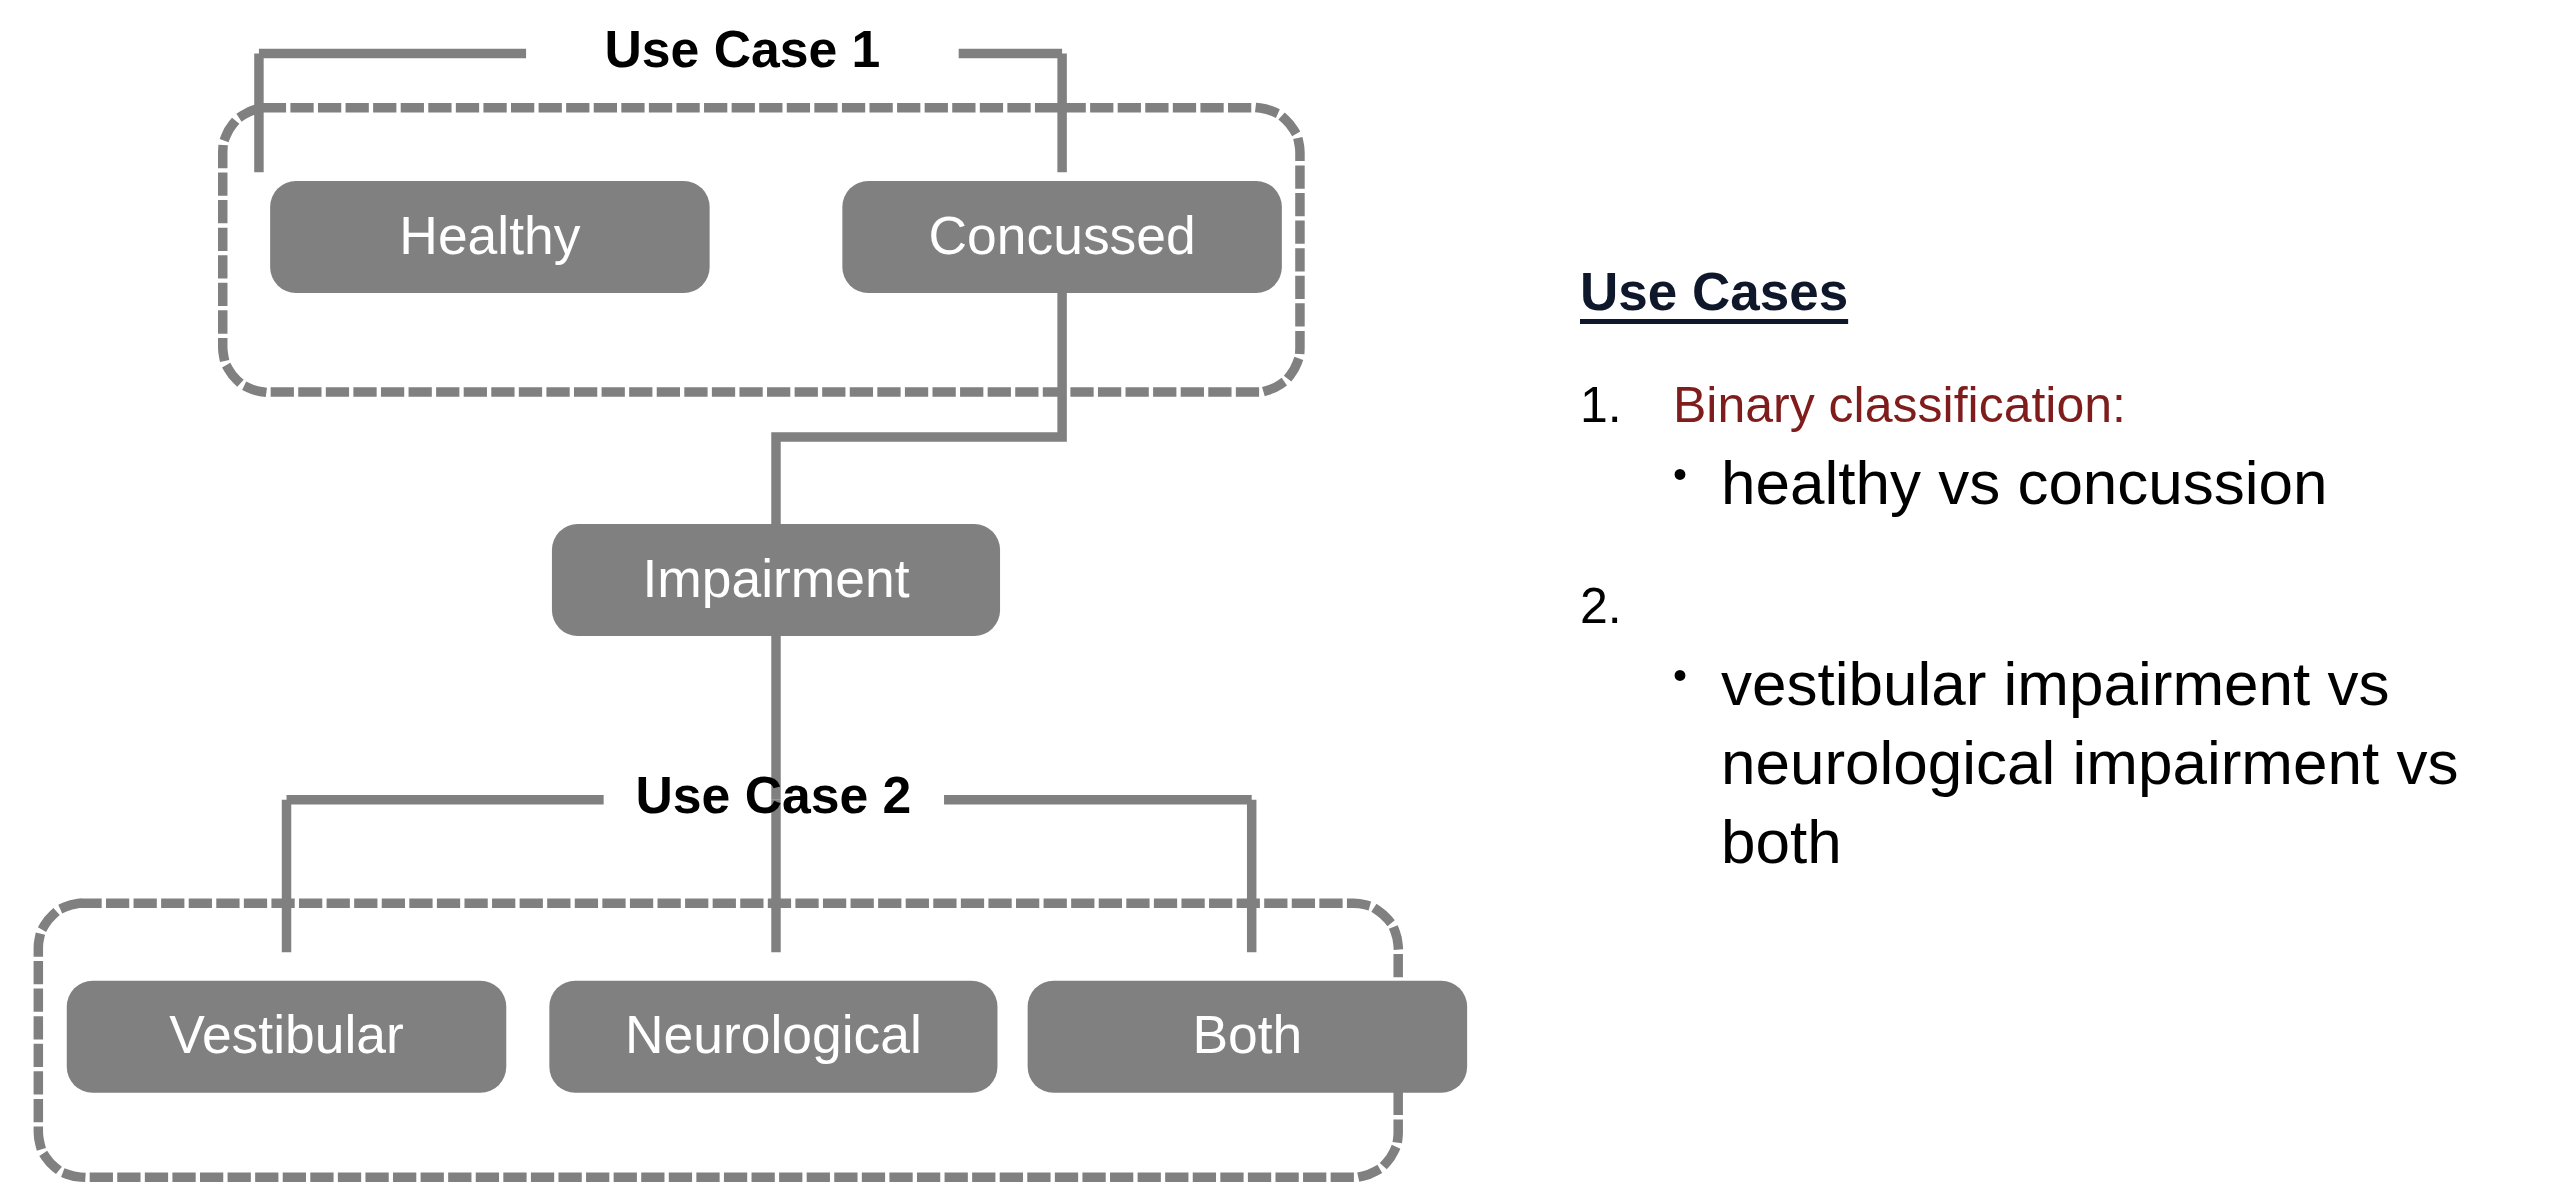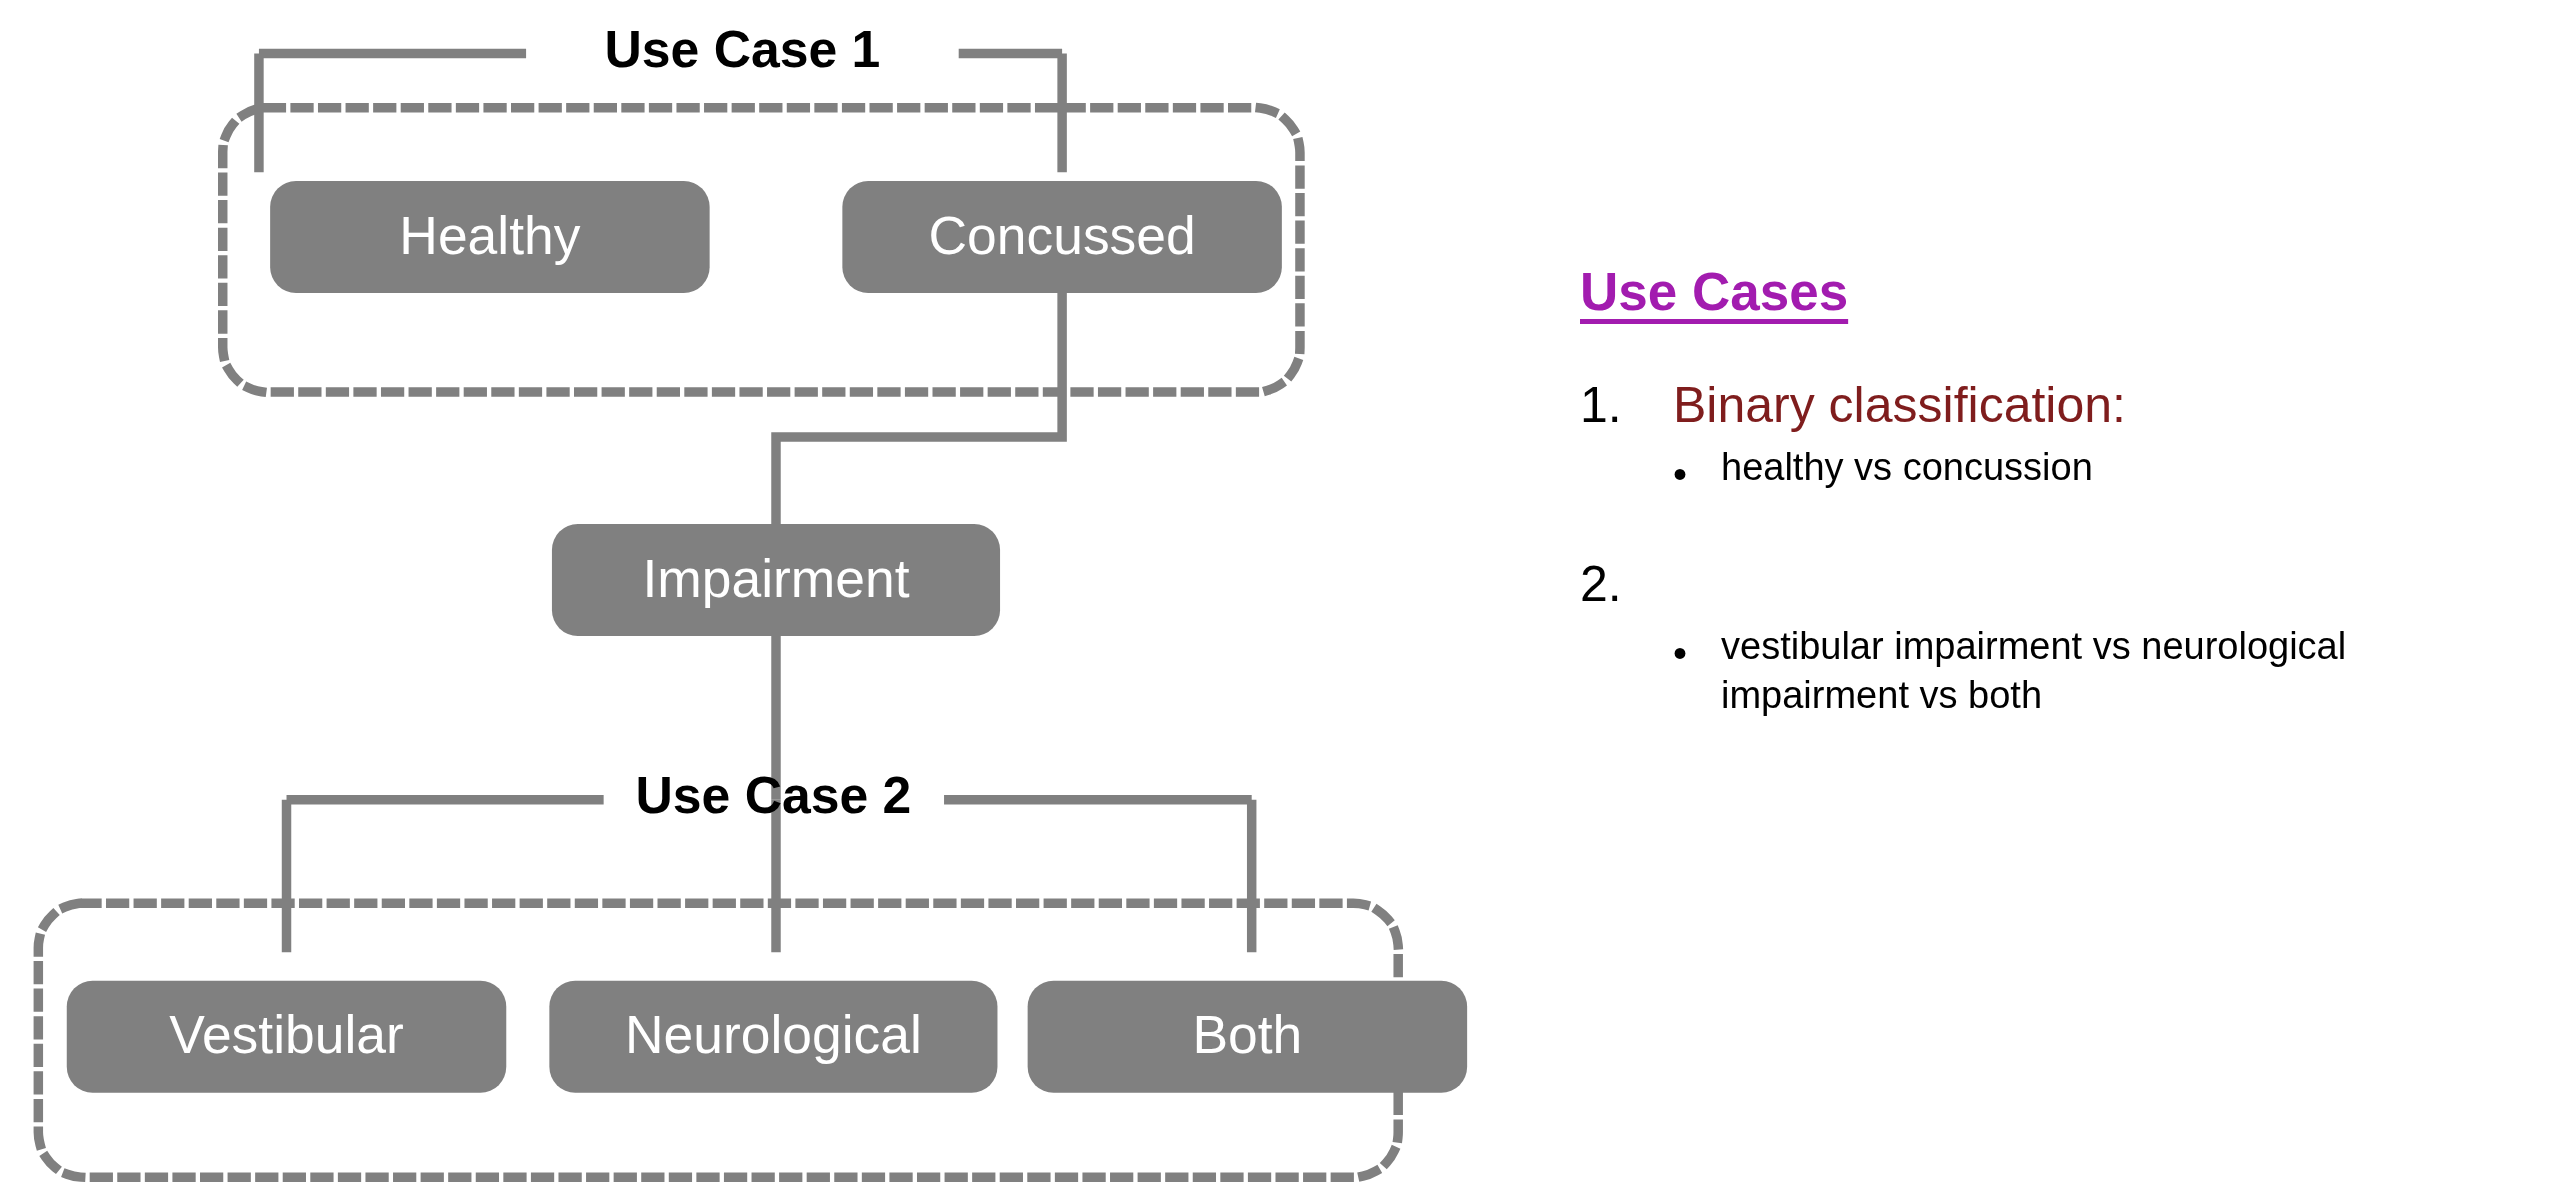--- a/index.html
+++ b/index.html
@@ -48,21 +48,21 @@
   
   #legend {
     position: absolute;
     left: 1580px;
     top: 259px;
     width: 957px;
   }
   #legend-title {
     font-size: 53px;
     font-weight: 700;
-    color: #a21caf;
+    color: #0f172a;
     text-decoration: underline;
     text-underline-offset: 8.6px;
     line-height: 1.25;
     margin: 0 0 50px 0;
     display: inline-block;
   }
   .uc-item {
     display: flex;
     align-items: flex-start;
     margin-bottom: 7px;
@@ -86,21 +86,21 @@
   }
   .uc-bullet {
     font-size: 40px;
     color: #000000;
     width: 48px;
     flex: 0 0 48px;
     line-height: 1.32;
     padding-top: 5.2px;
   }
   .uc-subtext {
-    font-size: 38px;
+    font-size: 62px;
     color: #000000;
     line-height: 1.28;
     max-width: 828px;
   }
   .uc-block:last-child .uc-sub { margin-bottom: 0; }
 </style>
 </head>
 <body>
 
 <div id="root">

